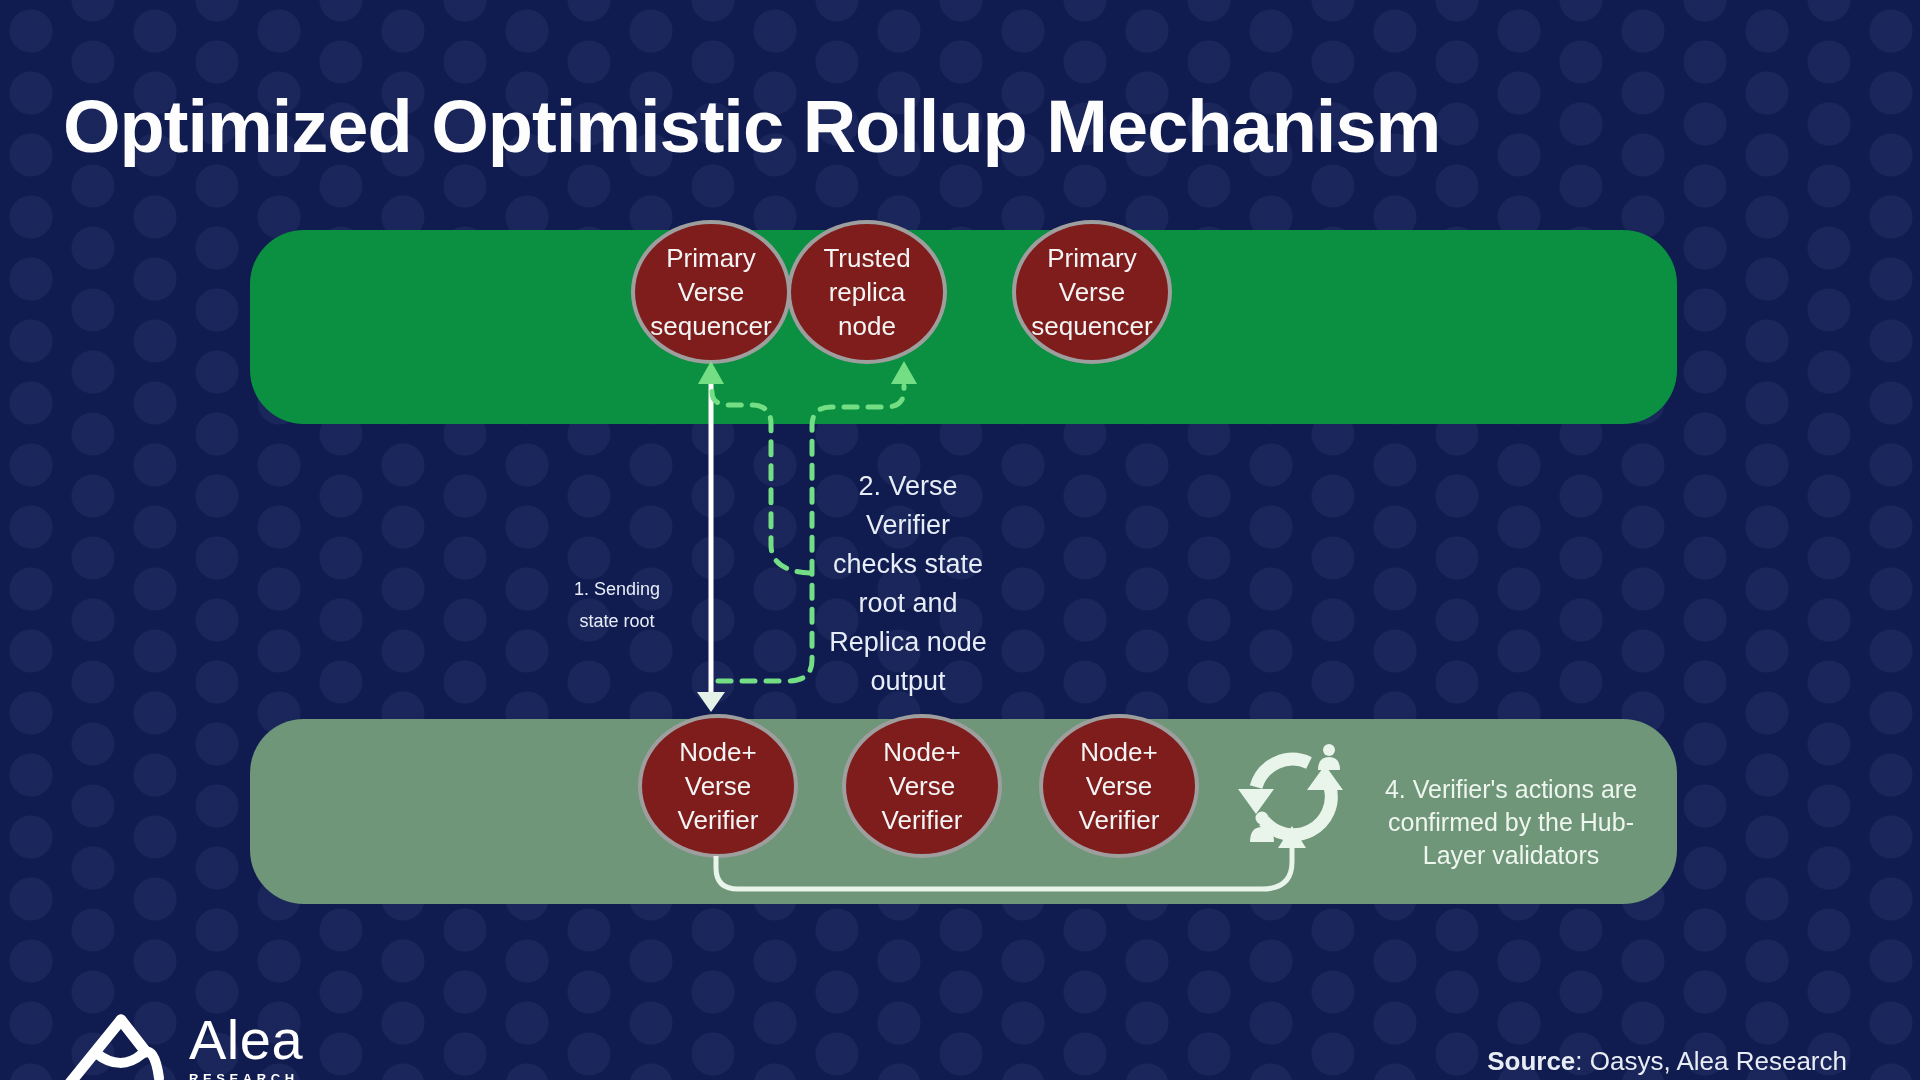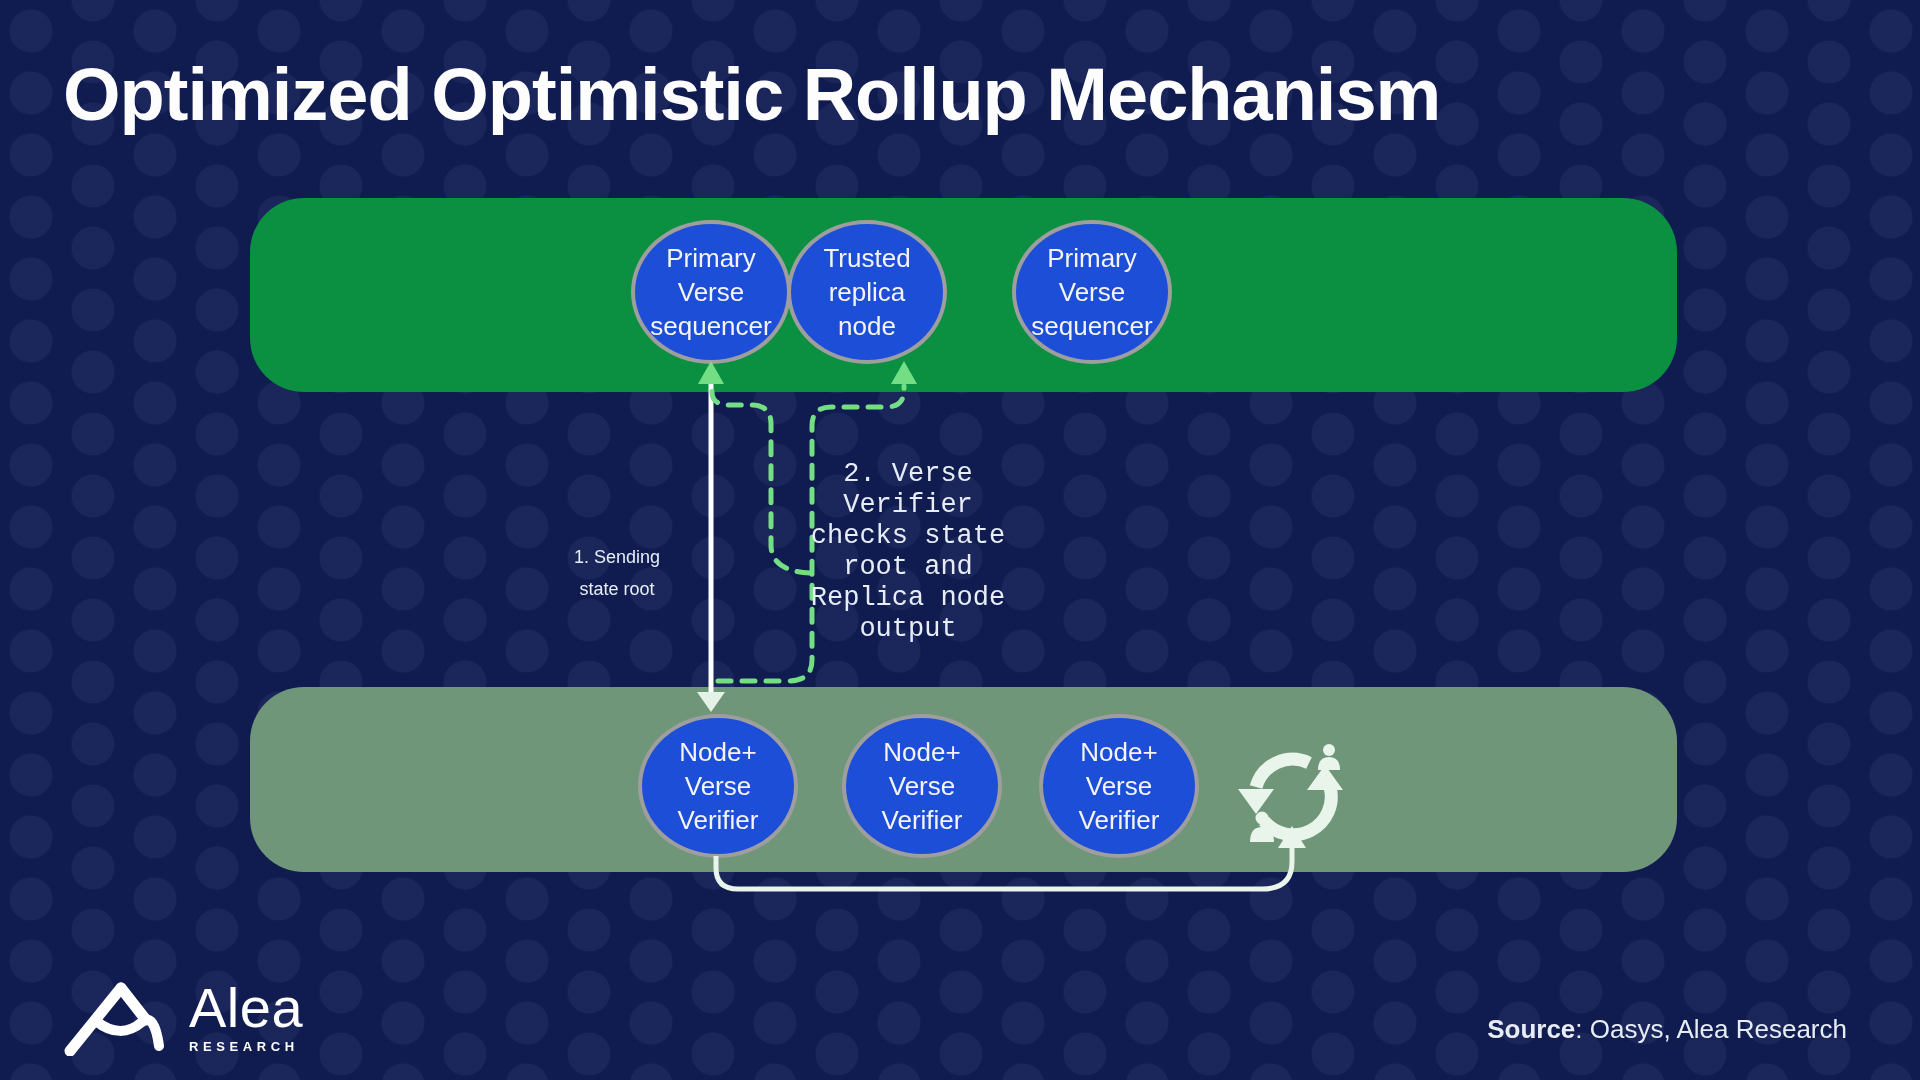--- a/index.html
+++ b/index.html
@@ -10,40 +10,40 @@
     color:#ffffff;
   }
   .dots{
     position:absolute;inset:0;z-index:0;
     background-image:
       radial-gradient(circle at 31px 31px, rgba(173,199,255,.065) 21px, transparent 22px),
       radial-gradient(circle at 31px 31px, rgba(173,199,255,.065) 21px, transparent 22px);
     background-size:124px 62px,124px 62px;
     background-position:0 0,62px 31px;
   }
-  .abs{position:absolute;}
+  .abs{position:absolute;margin-top:32px;}
   .ctr{transform:translate(-50%,-50%);text-align:center;}
   .ml{white-space:pre-line;}
   .title{
     left:63px;top:52px;font-size:74px;font-weight:bold;letter-spacing:-1px;
     color:#fdfdfe;z-index:3;
   }
   .layer-box{left:250px;width:1427px;border-radius:54px;z-index:1;}
   .verse-box{top:198px;height:194px;background:#0a9040;}
   .hub-box{top:687px;height:185px;background:#6f9678;}
   .layer-label{font-size:42px;font-weight:bold;color:#f6faf6;z-index:2;}
   .node{
     position:absolute;width:152px;height:136px;border-radius:50%;
-    background:#1d4ed8;border:4px solid #9e9e9e;
+    background:#7f1d1d;border:4px solid #9e9e9e;
     display:flex;align-items:center;justify-content:center;
     font-size:26px;line-height:34px;color:#f4f4f4;text-align:center;z-index:2;
   }
   .step-label{color:#e7edf7;z-index:3;}
   .step1{left:617px;top:573px;font-size:18px;line-height:32px;}
-  .step2{left:908px;top:552px;font-size:27px;line-height:31px;font-family:Liberation Mono, monospace;}
+  .step2{left:908px;top:552px;font-size:27px;line-height:39px;}
   .step3{left:1008px;top:912px;font-size:29px;color:#dde6f2;white-space:nowrap;}
   .step4{left:1511px;top:790px;font-size:25px;line-height:33px;color:#eef6ef;}
   svg.overlay{position:absolute;left:0;top:0;z-index:2;}
   .logo{left:62px;top:980px;z-index:3;display:flex;align-items:flex-start;}
   .logo-text-wrap{margin-left:22px;}
   .logo-name{font-size:56px;font-weight:500;color:#ffffff;line-height:56px;letter-spacing:0.5px;}
   .logo-sub{font-size:13px;font-weight:bold;color:#ffffff;letter-spacing:4.6px;margin-top:3px;}
   .source{right:73px;top:1014px;font-size:26px;color:#e8edf5;z-index:3;white-space:nowrap;}
   .source b{font-weight:bold;}
 </style>
@@ -106,20 +106,23 @@
   </svg>
 
   <div class="abs ctr step-label step1 ml">1. Sending
 state root</div>
   <div class="abs ctr step-label step2 ml">2. Verse
 Verifier
 checks state
 root and
 Replica node
 output</div>
+  <div class="abs ctr step-label step4 ml">4. Verifier's actions are
+confirmed by the Hub-
+Layer validators</div>
 
   <div class="abs source"><b>Source</b><span>: Oasys, Alea Research</span></div>
 
   <div class="abs logo">
     <svg width="105" height="76" viewBox="0 0 105 76">
       <path d="M 8 71 L 59 8" stroke="#ffffff" stroke-width="11" stroke-linecap="round" fill="none"></path>
       <path d="M 59 8 L 84 40" stroke="#ffffff" stroke-width="11" stroke-linecap="round" fill="none"></path>
       <path d="M 34 41 C 50 54, 66 54, 80 42 C 88 35, 94 44, 97 66" stroke="#ffffff" stroke-width="10" stroke-linecap="round" fill="none"></path>
     </svg>
     <div class="logo-text-wrap">

